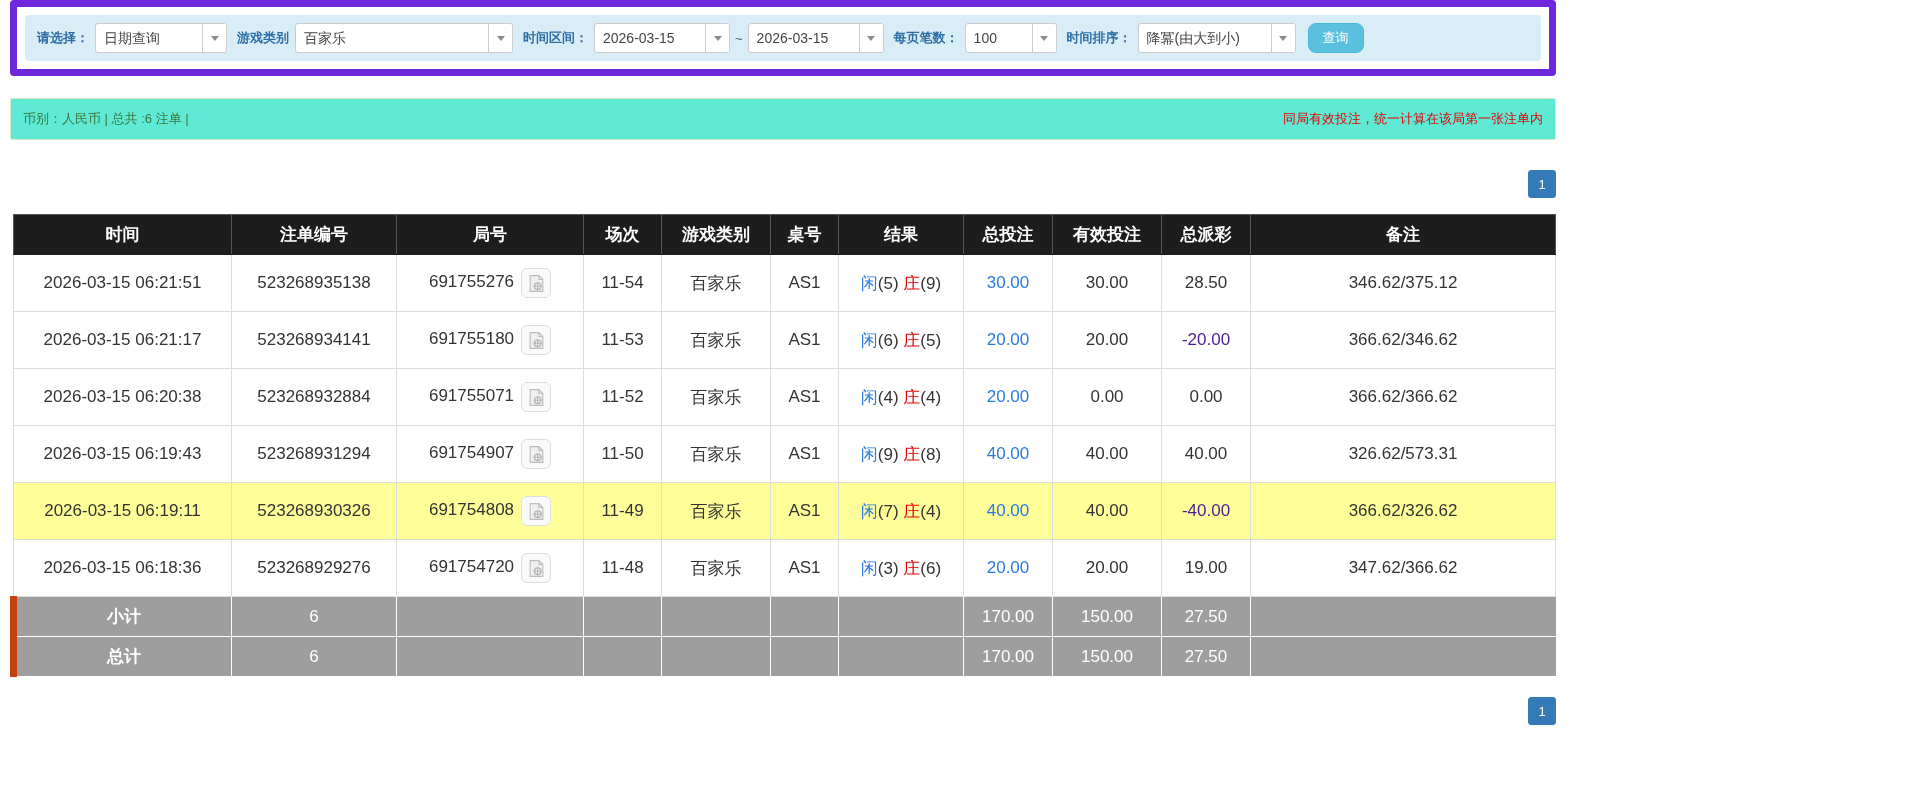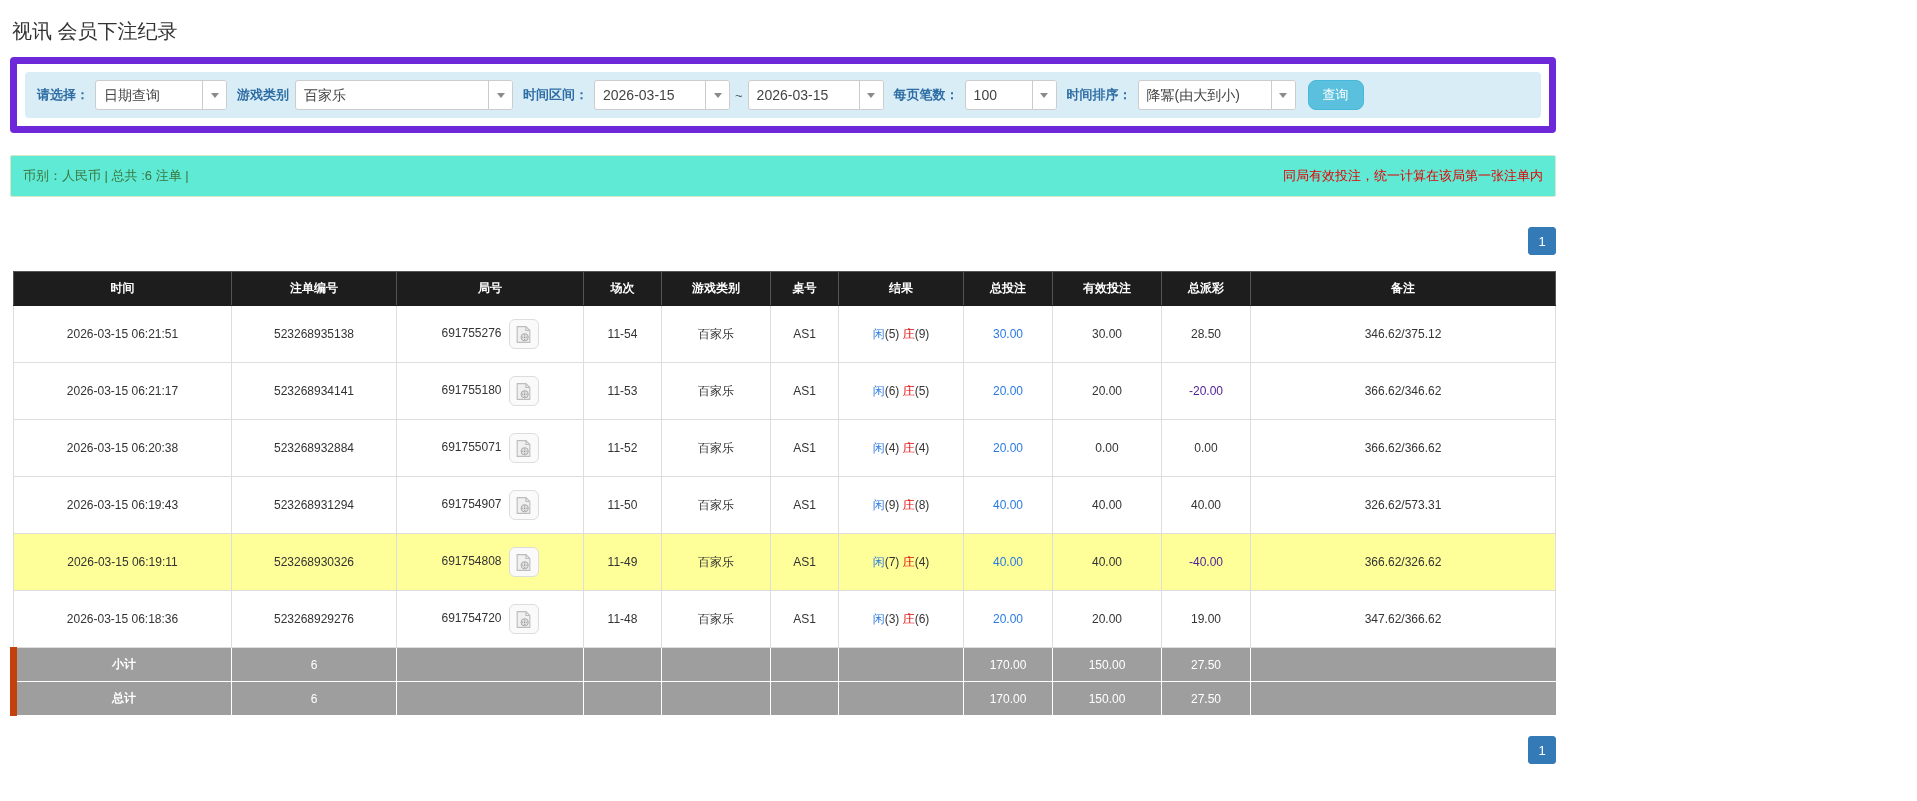--- a/index.html
+++ b/index.html
@@ -30,40 +30,39 @@
   .summary-bar { margin-top:22px; background:#5eead4; border:1px solid #d6e9c6; border-radius:2px; padding:11px 12px; font-size:13px; display:flex; justify-content:space-between; align-items:center; }
   .summary-left { color:#3c763d; }
   .summary-right { color:#e60000; }
 
   
   .pag-row { display:flex; justify-content:flex-end; margin:30px 0 16px; }
   .pag-row.bottom { margin:20px 0 0; }
   .page-btn { min-width:28px; height:28px; background:#337ab7; border:1px solid #337ab7; border-radius:3px; color:#fff; font-size:13px; display:flex; align-items:center; justify-content:center; cursor:pointer; }
 
   
-  table { width:100%; border-collapse:collapse; table-layout:fixed; font-size:12px; }
+  table { width:100%; border-collapse:collapse; table-layout:fixed; font-size:17px; }
   thead th { background:#1d1d1d; color:#fff; font-weight:bold; padding:8px 4px; border:1px solid #555; border-bottom:1px solid #1d1d1d; text-align:center; }
   thead th + th { border-left:1px solid #fff; }
   tbody td { background:#fff; border:1px solid #ddd; padding:13px 4px; text-align:center; color:#333; }
   tr.hl td { background:#ffff99; }
   a.lnk { color:#2a7ae2; text-decoration:none; }
   .rp { color:#2a7ae2; }
   .rb { color:#e60000; }
   .neg { color:#4c1d95; }
   .vbtn { display:inline-flex; width:30px; height:30px; border:1px solid #ddd; border-radius:6px; background:#fafafa; align-items:center; justify-content:center; margin-left:7px; vertical-align:middle; cursor:pointer; }
   tr.sum td { background:#9e9e9e; color:#fff; border:1px solid #fff; padding:8px 4px; }
   tr.sum td:first-child { border-left:7px solid #c2410c;font-weight:bold; }
   tr.sum td:last-child { border-right:1px solid #9e9e9e; }
 </style>
 </head>
 <body>
 
 <div class="container">
 
-  <div class="page-title">视讯 会员下注纪录</div>
 
   <div class="filter-panel">
     <div class="filter-bar">
       <span class="f-label">请选择：</span>
       <span class="combo w-select">
         <span class="ct">日期查询</span>
         <span class="cb">
             <i class="tri"></i>
           </span>
       </span>

